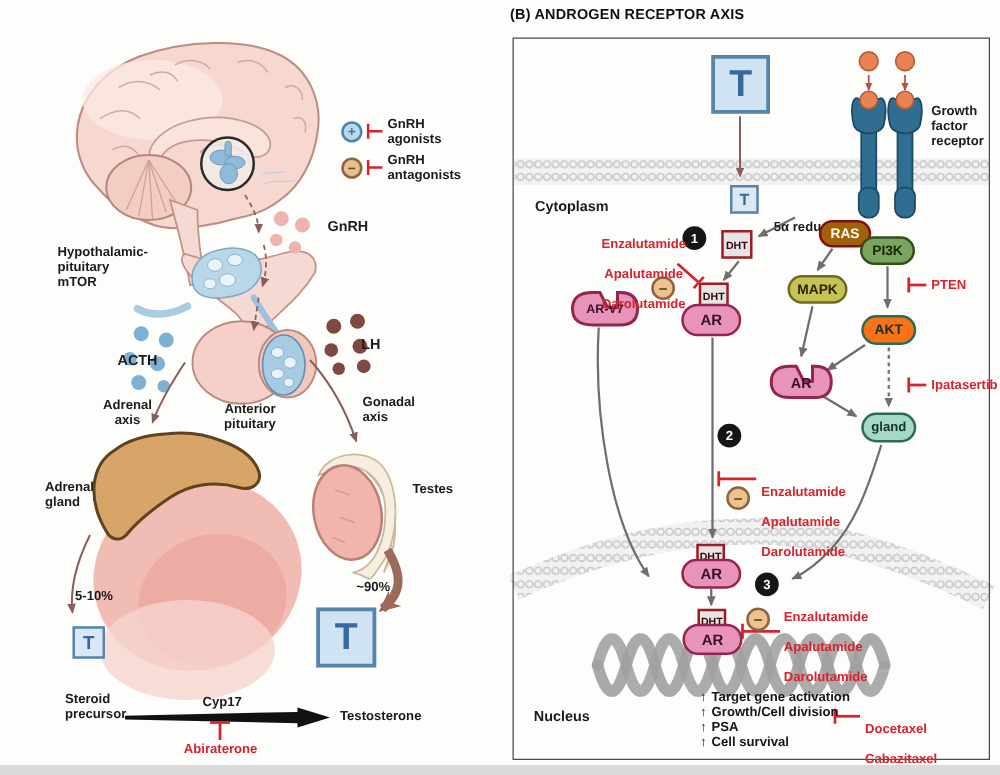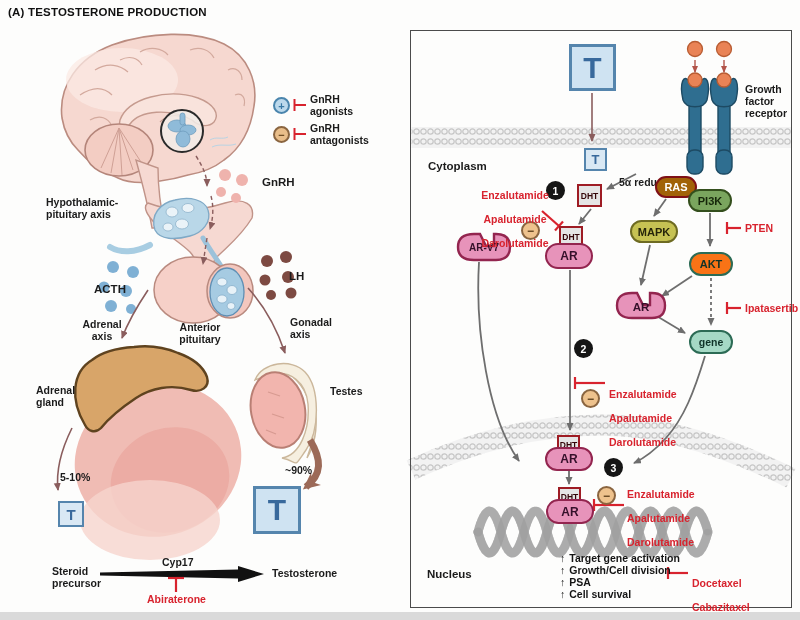--- a/index.html
+++ b/index.html
@@ -250,49 +250,49 @@
       <line x1="727" y1="302" x2="727" y2="314"></line>
         <line x1="727" y1="308" x2="741" y2="308"></line>
       <line x1="668" y1="567" x2="668" y2="579"></line>
         <line x1="668" y1="573" x2="688" y2="573"></line>
     </g>
   </svg>
 
   <div class="panelbox"></div>
   <div class="bottomstrip"></div>
 
-  <div class="ttl" style="left:8px;top:6px;">(A) TESTOSTERONE PRODUCTION</div>
 
   <div class="legendc lc-plus" style="left:273px;top:97px;">+</div>
   <div class="lbl" style="left:310px;top:93px;width:56px;">GnRH agonists</div>
   <div class="legendc lc-minus" style="left:273px;top:126px;">−</div>
   <div class="lbl" style="left:310px;top:122px;width:62px;">GnRH antagonists</div>
 
   <div class="lbl big" style="left:262px;top:176px;">GnRH</div>
-  <div class="lbl" style="left:46px;top:196px;width:74px;">Hypothalamic-pituitary axis</div>
+  <div class="lbl" style="left:46px;top:196px;width:74px;">Hypothalamic-pituitary mTOR</div>
   <div class="lbl big" style="left:94px;top:283px;">ACTH</div>
   <div class="lbl big" style="left:289px;top:270px;text-align:right;">LH</div>
 
   <div class="lbl ctr" style="left:80px;top:318px;width:44px;">Adrenal axis</div>
   <div class="lbl ctr" style="left:170px;top:321px;width:60px;">Anterior pituitary</div>
   <div class="lbl" style="left:290px;top:316px;width:46px;">Gonadal axis</div>
 
   <div class="lbl" style="left:36px;top:384px;width:46px;">Adrenal gland</div>
   <div class="lbl" style="left:330px;top:385px;">Testes</div>
   <div class="lbl" style="left:60px;top:471px;">5-10%</div>
   <div class="lbl" style="left:285px;top:464px;">~90%</div>
 
   <div class="tbox tboxsm" style="left:58px;top:501px;width:26px;height:26px;font-size:15px;">T</div>
   <div class="tbox" style="left:253px;top:486px;width:48px;height:48px;font-size:30px;">T</div>
 
-  <div class="lbl" style="left:52px;top:553px;width:60px;margin-top:12px;">Steroid precursor</div>
+  <div class="lbl" style="left:52px;top:553px;width:60px;">Steroid precursor</div>
   <div class="lbl" style="left:162px;top:556px;">Cyp17</div>
   <div class="lbl" style="left:272px;top:567px;">Testosterone</div>
   <div class="lbl red" style="left:147px;top:593px;">Abiraterone</div>
 
+  <div class="ttl" style="left:408px;top:6px;">(B) ANDROGEN RECEPTOR AXIS</div>
 
   <div class="tbox" style="left:569px;top:44px;width:47px;height:47px;font-size:30px;">T</div>
   <div class="tbox tboxsm" style="left:584px;top:148px;width:23px;height:23px;font-size:13px;">T</div>
 
   <div class="lbl big" style="left:428px;top:160px;">Cytoplasm</div>
   <div class="lbl big" style="left:427px;top:568px;">Nucleus</div>
   <div class="lbl" style="left:619px;top:176px;">5α reductase</div>
   <div class="lbl" style="left:745px;top:83px;width:52px;">Growth factor receptor</div>
 
   <div class="dht" style="left:577px;top:184px;width:25px;height:23px;">DHT</div>
@@ -303,21 +303,21 @@
   <div class="arpill" style="left:545px;top:243px;width:48px;height:26px;">AR</div>
   <div class="arpill" style="left:545px;top:447px;width:48px;height:24px;">AR</div>
   <div class="arpill" style="left:546px;top:499px;width:48px;height:25px;">AR</div>
   <div class="artxt" style="left:458px;top:242px;width:52px;font-size:10px;">AR-V7</div>
   <div class="artxt" style="left:617px;top:301px;width:48px;font-size:11.5px;">AR</div>
 
   <div class="node" style="left:655px;top:176px;width:42px;height:22px;background:#a16207;border-color:#7f1016;color:#fff;">RAS</div>
   <div class="node" style="left:688px;top:189px;width:44px;height:23px;background:#7aa55e;border-color:#344f1d;color:#152609;">PI3K</div>
   <div class="node" style="left:630px;top:220px;width:48px;height:23px;background:#c6c253;border-color:#6e6b22;color:#26250a;">MAPK</div>
   <div class="node" style="left:689px;top:252px;width:44px;height:24px;background:#f97316;border-color:#2c6b55;color:#0f3328;">AKT</div>
-  <div class="node" style="left:689px;top:330px;width:44px;height:24px;background:#a5d9c5;border-color:#2c6b55;color:#0f3328;font-size:10.5px;">gene</div>
+  <div class="node" style="left:689px;top:330px;width:44px;height:24px;background:#a5d9c5;border-color:#2c6b55;color:#0f3328;font-size:10.5px;">gland</div>
 
   <div class="stepc" style="left:546px;top:181px;">1</div>
   <div class="stepc" style="left:574px;top:339px;">2</div>
   <div class="stepc" style="left:604px;top:458px;">3</div>
 
   <div class="minusc" style="left:521px;top:221px;">−</div>
   <div class="minusc" style="left:581px;top:389px;">−</div>
   <div class="minusc" style="left:597px;top:486px;">−</div>
 
   <div class="lbl red ctr" style="left:477px;top:177px;width:76px;">

